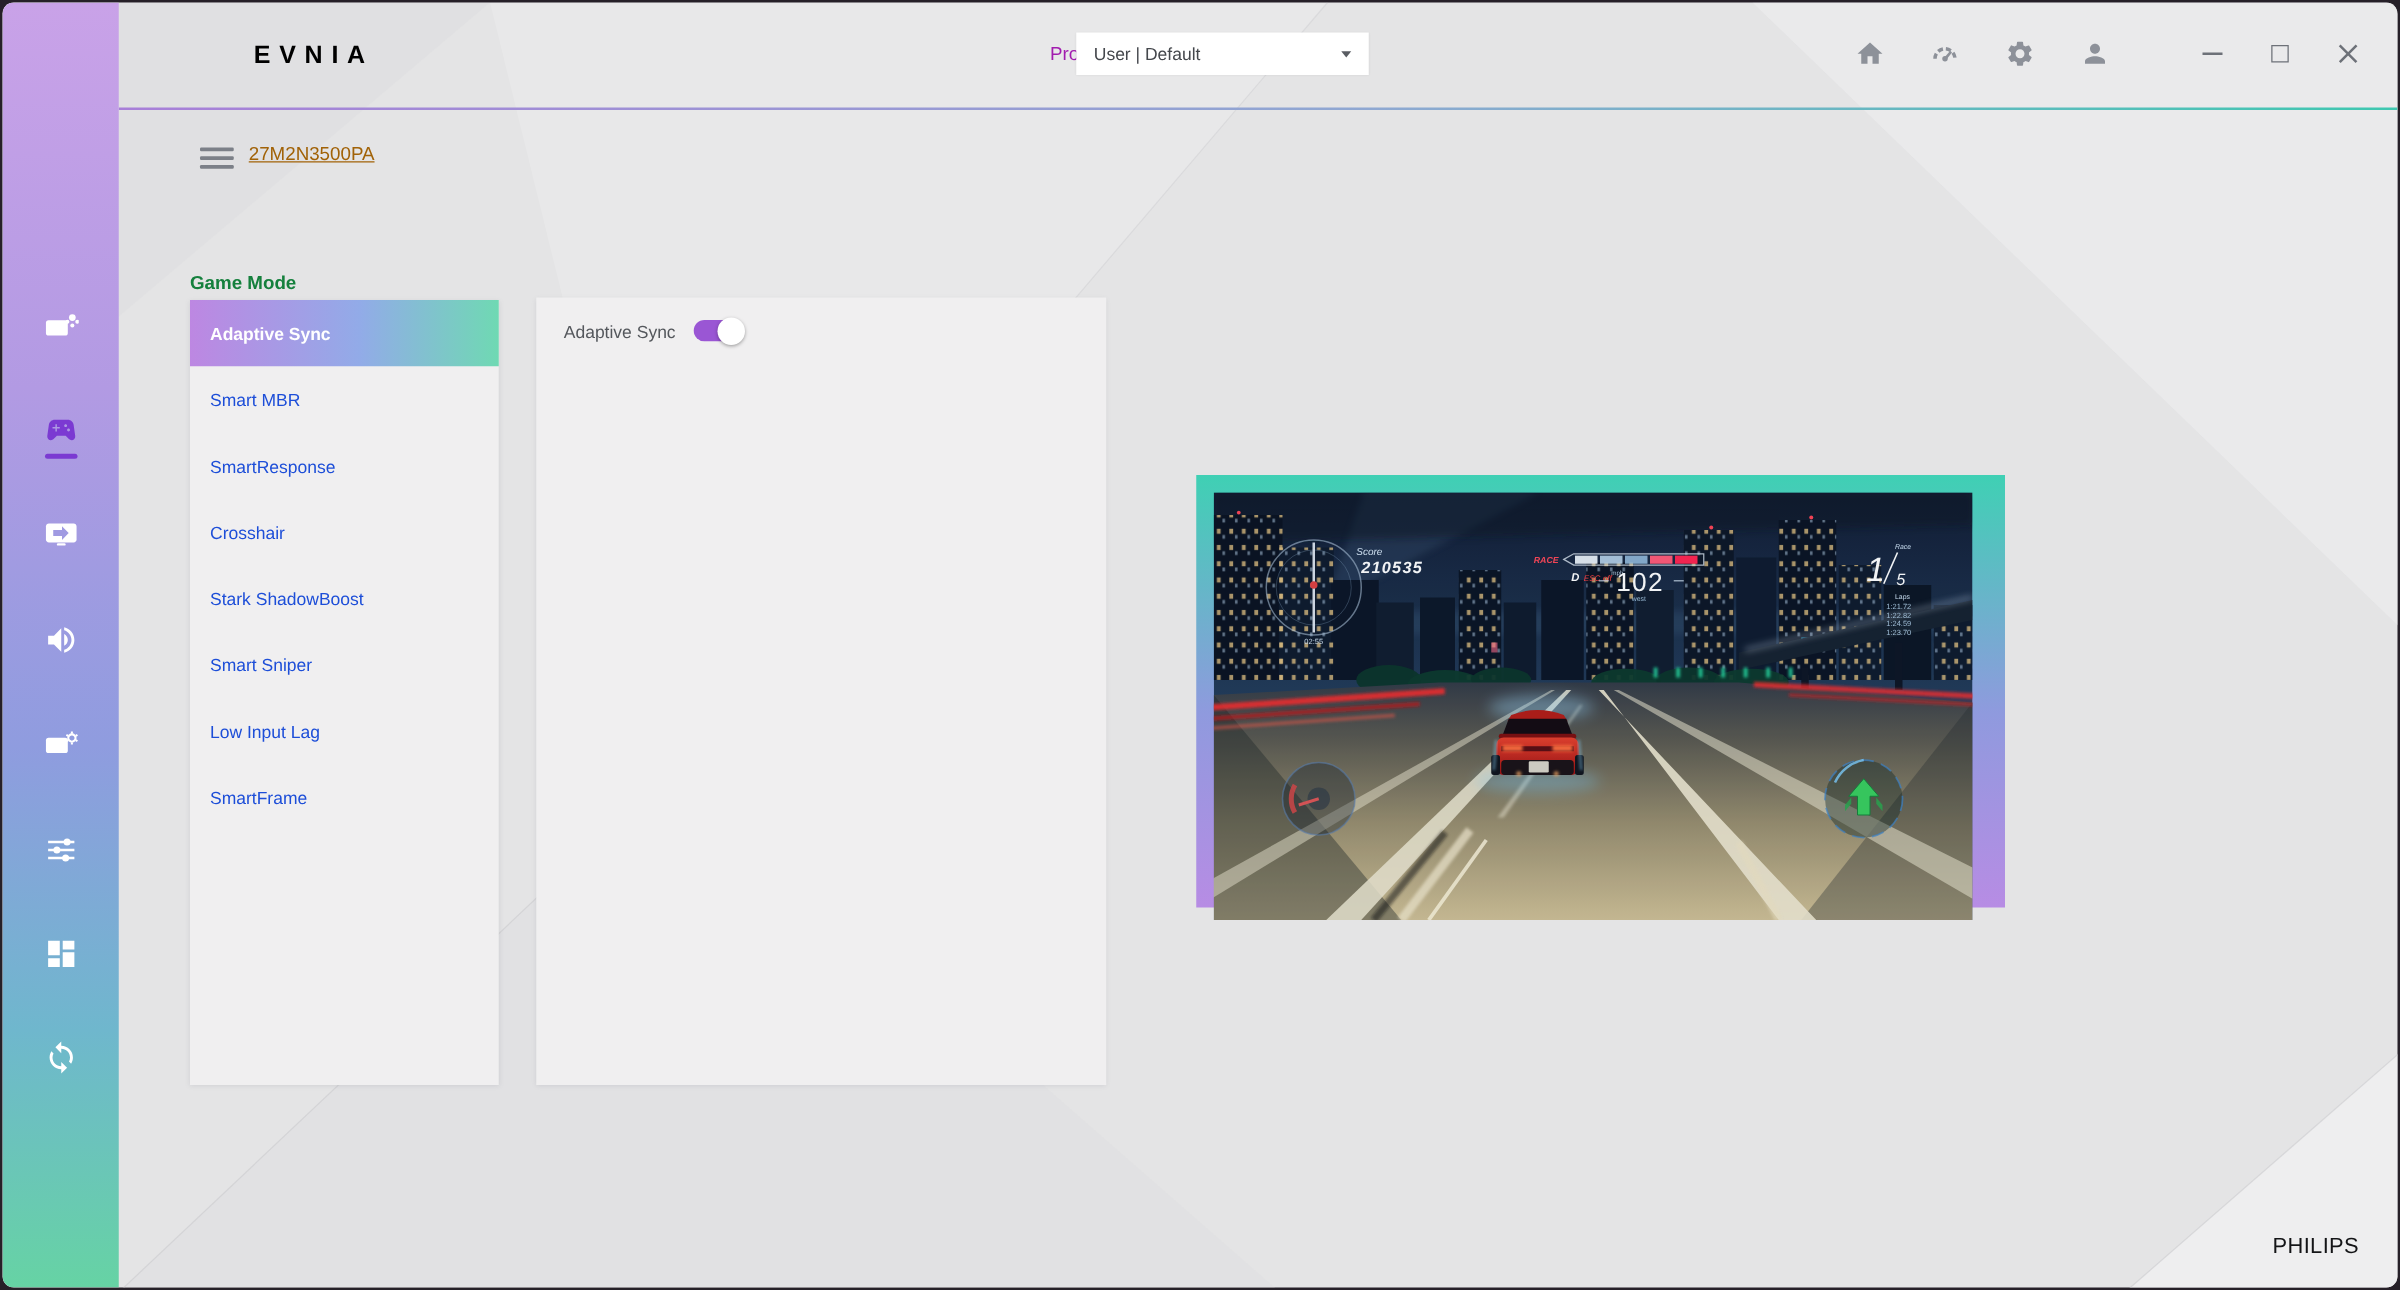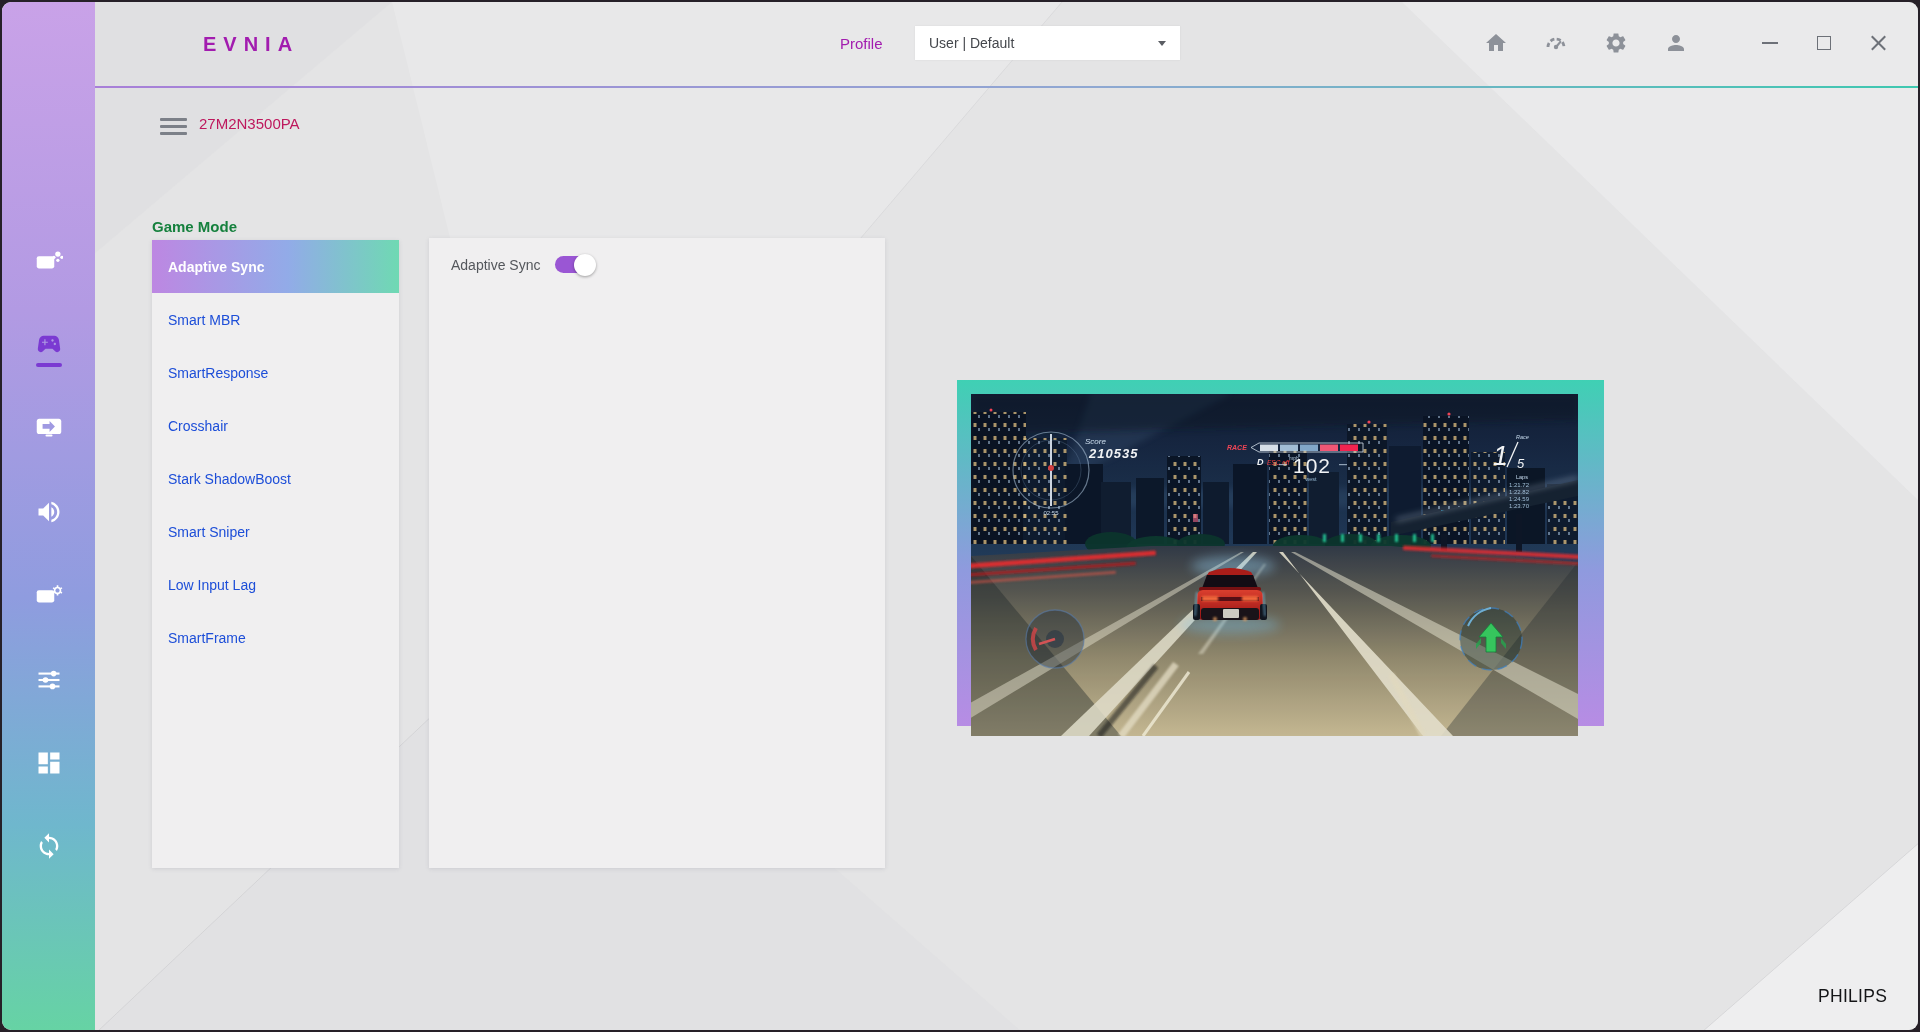--- a/index.html
+++ b/index.html
@@ -28,25 +28,25 @@
   .side-icon svg{width:28px;height:28px;fill:#ffffff;}
   .side-icon.active svg{fill:#7b3ad2;}
   .side-icon .active-underline{width:26px;height:3.5px;border-radius:2px;background:#7b3ad2;}
   
   .topbar-divider{
     position:absolute;left:93px;right:0;top:84px;height:2px;z-index:2;
     background:linear-gradient(90deg,#a87fd8 0%,#8fa8d2 55%,#3ec8b0 100%);
   }
   .logo{
     position:absolute;left:201px;top:31px;z-index:2;
-    font-size:20px;font-weight:600;letter-spacing:7px;color:#a21caf;
+    font-size:20px;font-weight:600;letter-spacing:7px;color:#000000;
   }
   .profile-label{position:absolute;left:838px;top:33px;font-size:15px;color:#a21caf;z-index:2;}
   .profile-dropdown{
-    position:absolute;left:913px;top:24px;width:265px;height:34px;z-index:2;
+    position:absolute;left:859px;top:24px;width:234px;height:34px;z-index:2;
     background:#ffffff;display:flex;align-items:center;padding:0 14px;box-sizing:border-box;
     font-size:14px;color:#44474c;cursor:pointer;box-shadow:0 0 2px rgba(0,0,0,.07);
   }
   .caret{
     position:absolute;right:14px;top:15px;width:0;height:0;
     border-left:4.5px solid transparent;border-right:4.5px solid transparent;border-top:5.5px solid #5a5d63;
   }
   .top-icons{position:absolute;left:1482px;top:29px;display:flex;gap:36px;z-index:2;}
   .top-icons .ticon{width:24px;height:24px;cursor:pointer;}
   .top-icons svg{width:24px;height:24px;fill:#8d9199;stroke:none;}
@@ -56,21 +56,21 @@
   .max-glyph{width:12px;height:12px;border:1.7px solid #6d7178;}
   .close-glyph{position:relative;width:17px;height:17px;}
   .close-glyph::before,.close-glyph::after{
     content:"";position:absolute;left:-1px;top:7.5px;width:19px;height:1.9px;background:#6d7178;
   }
   .close-glyph::before{transform:rotate(45deg);}
   .close-glyph::after{transform:rotate(-45deg);}
   
   .hamburger{position:absolute;left:158px;top:116px;display:flex;flex-direction:column;gap:3.6px;cursor:pointer;z-index:2;}
   .hamburger span{width:27px;height:3.2px;background:#7c8088;border-radius:1px;}
-  .device-id{position:absolute;left:197px;top:113px;font-size:15px;color:#be185d;z-index:2;}
+  .device-id{position:absolute;left:197px;top:113px;font-size:15px;color:#a16207;z-index:2;text-decoration:underline;}
   
   .gm-heading{position:absolute;left:150px;top:216px;font-size:15px;font-weight:700;color:#15803d;z-index:2;}
   .gm-list{
     position:absolute;left:150px;top:238px;width:247px;height:628px;z-index:2;
     background:#f0eff0;box-shadow:0 1px 4px rgba(110,110,125,.18);
   }
   .gm-item{
     height:53px;display:flex;align-items:center;padding-left:16px;box-sizing:border-box;
     font-size:14px;color:#1d4ed8;cursor:pointer;
   }

